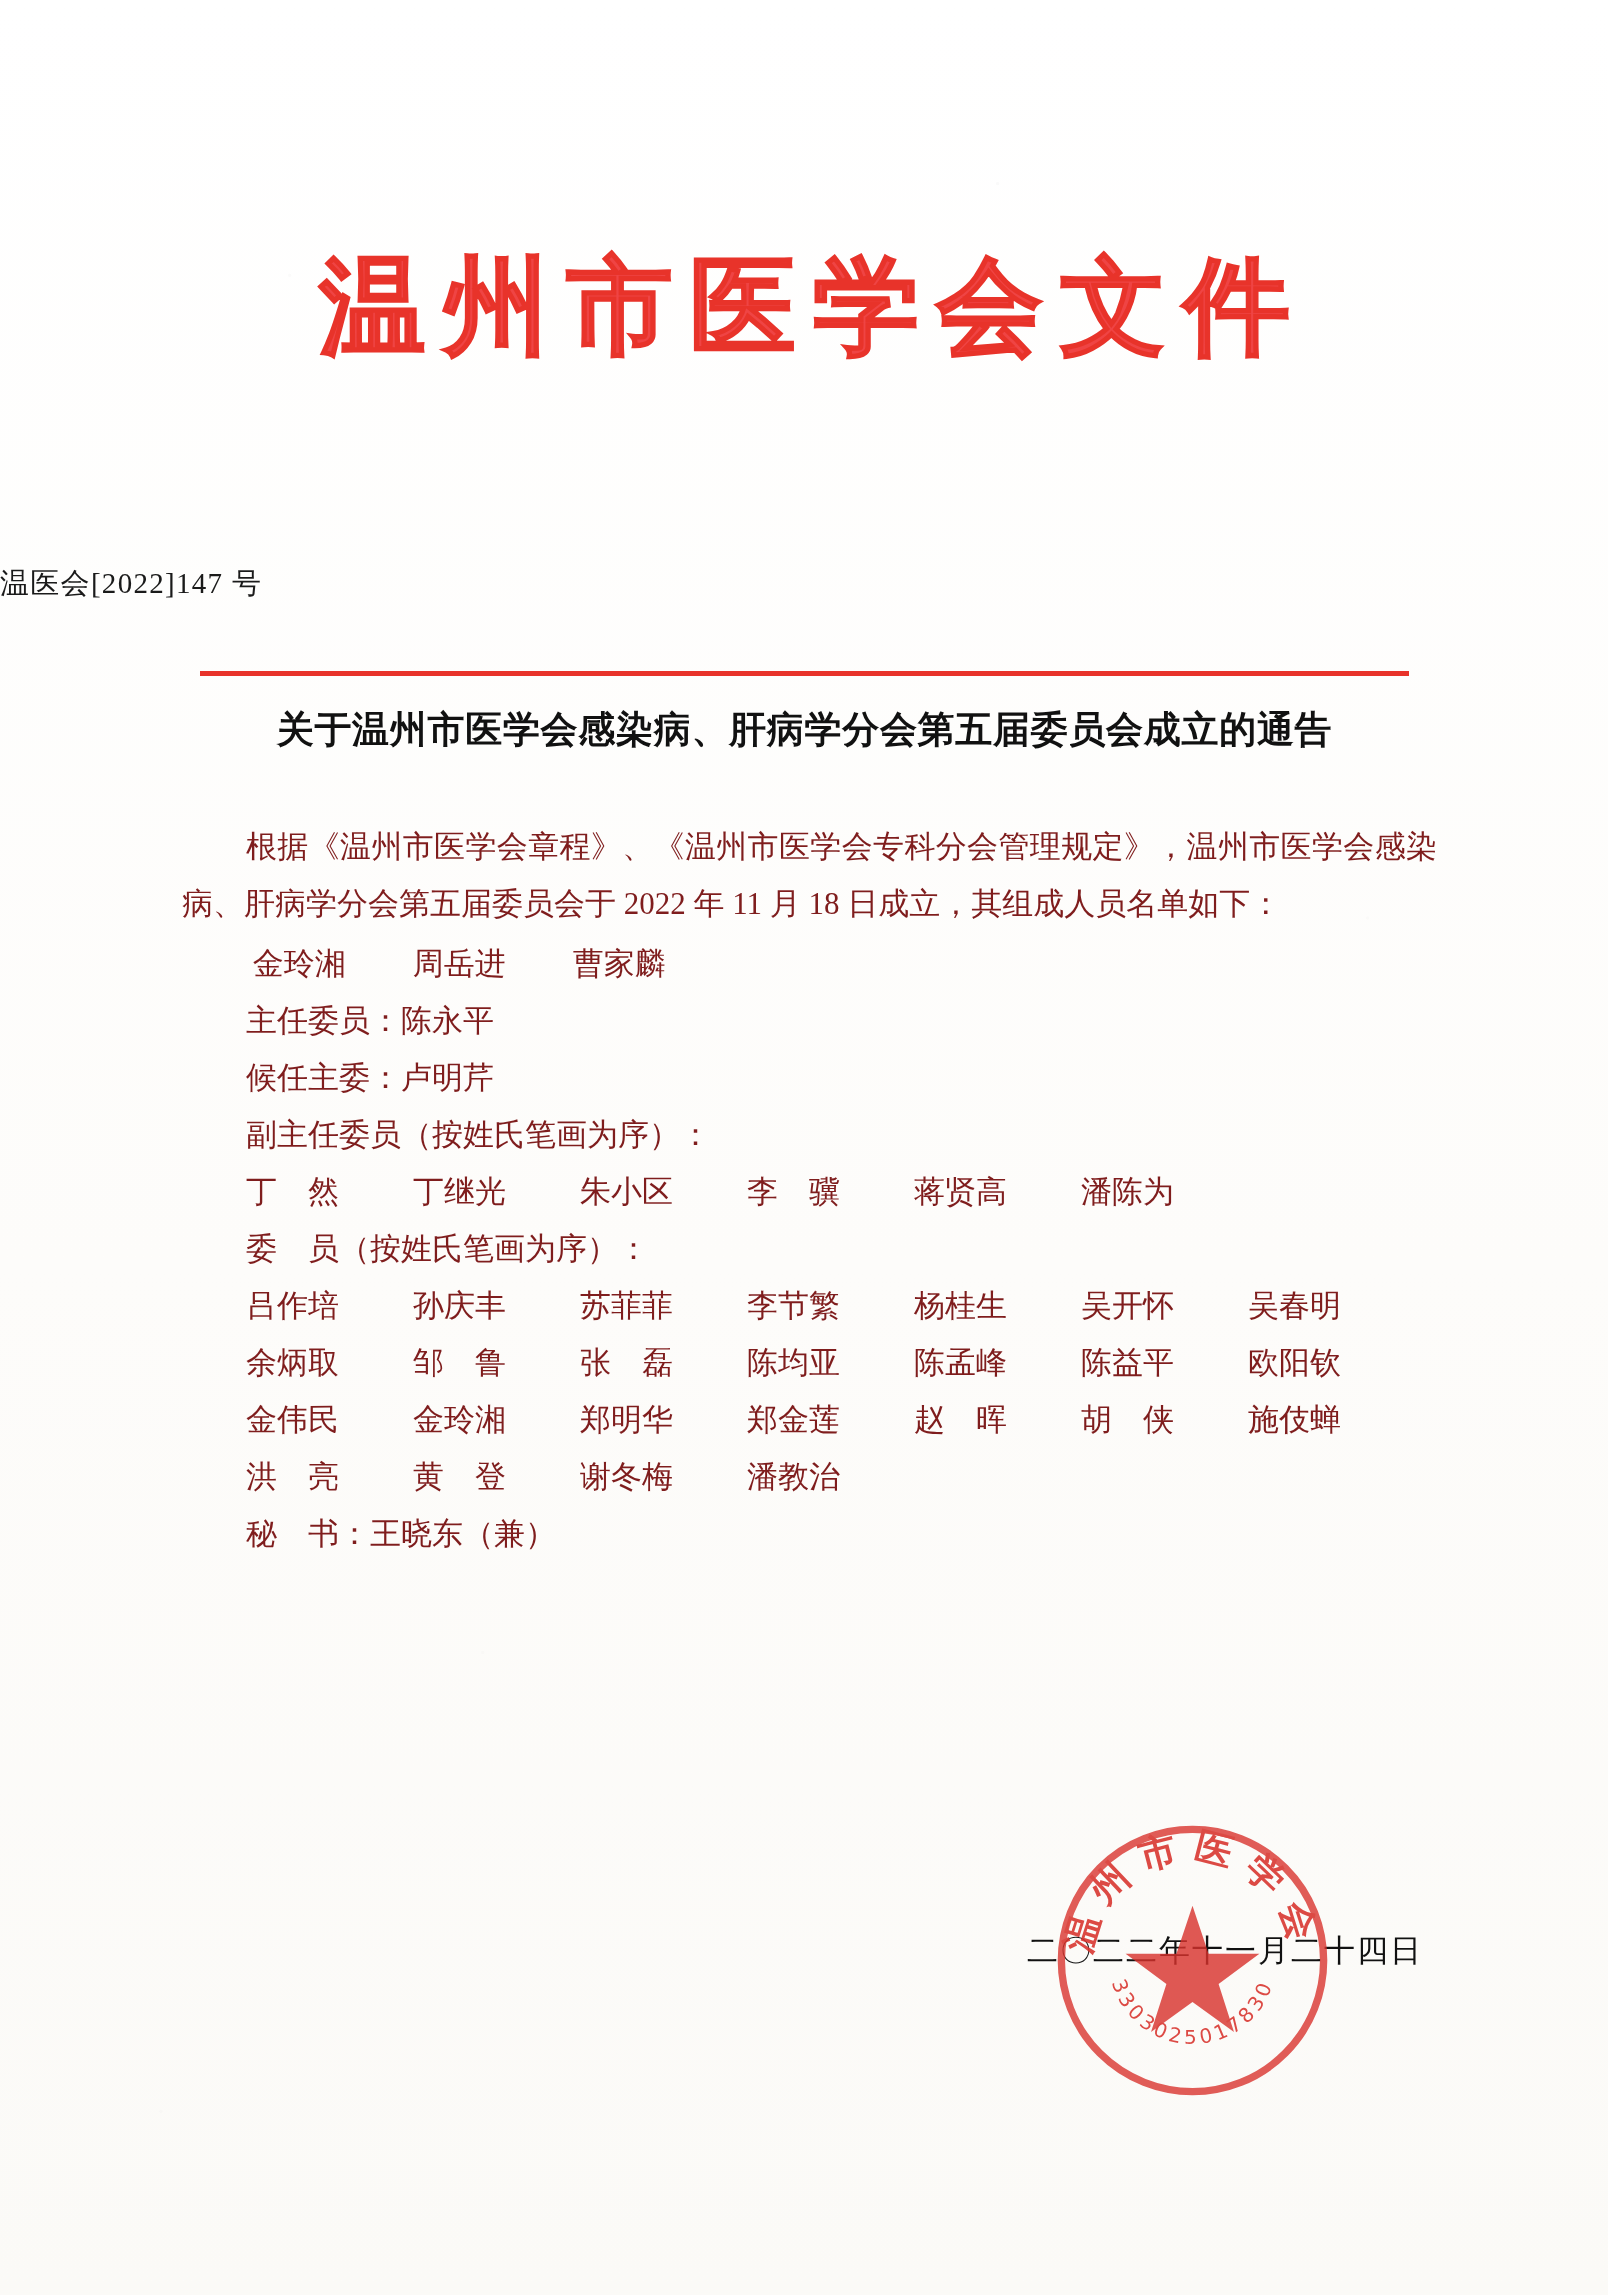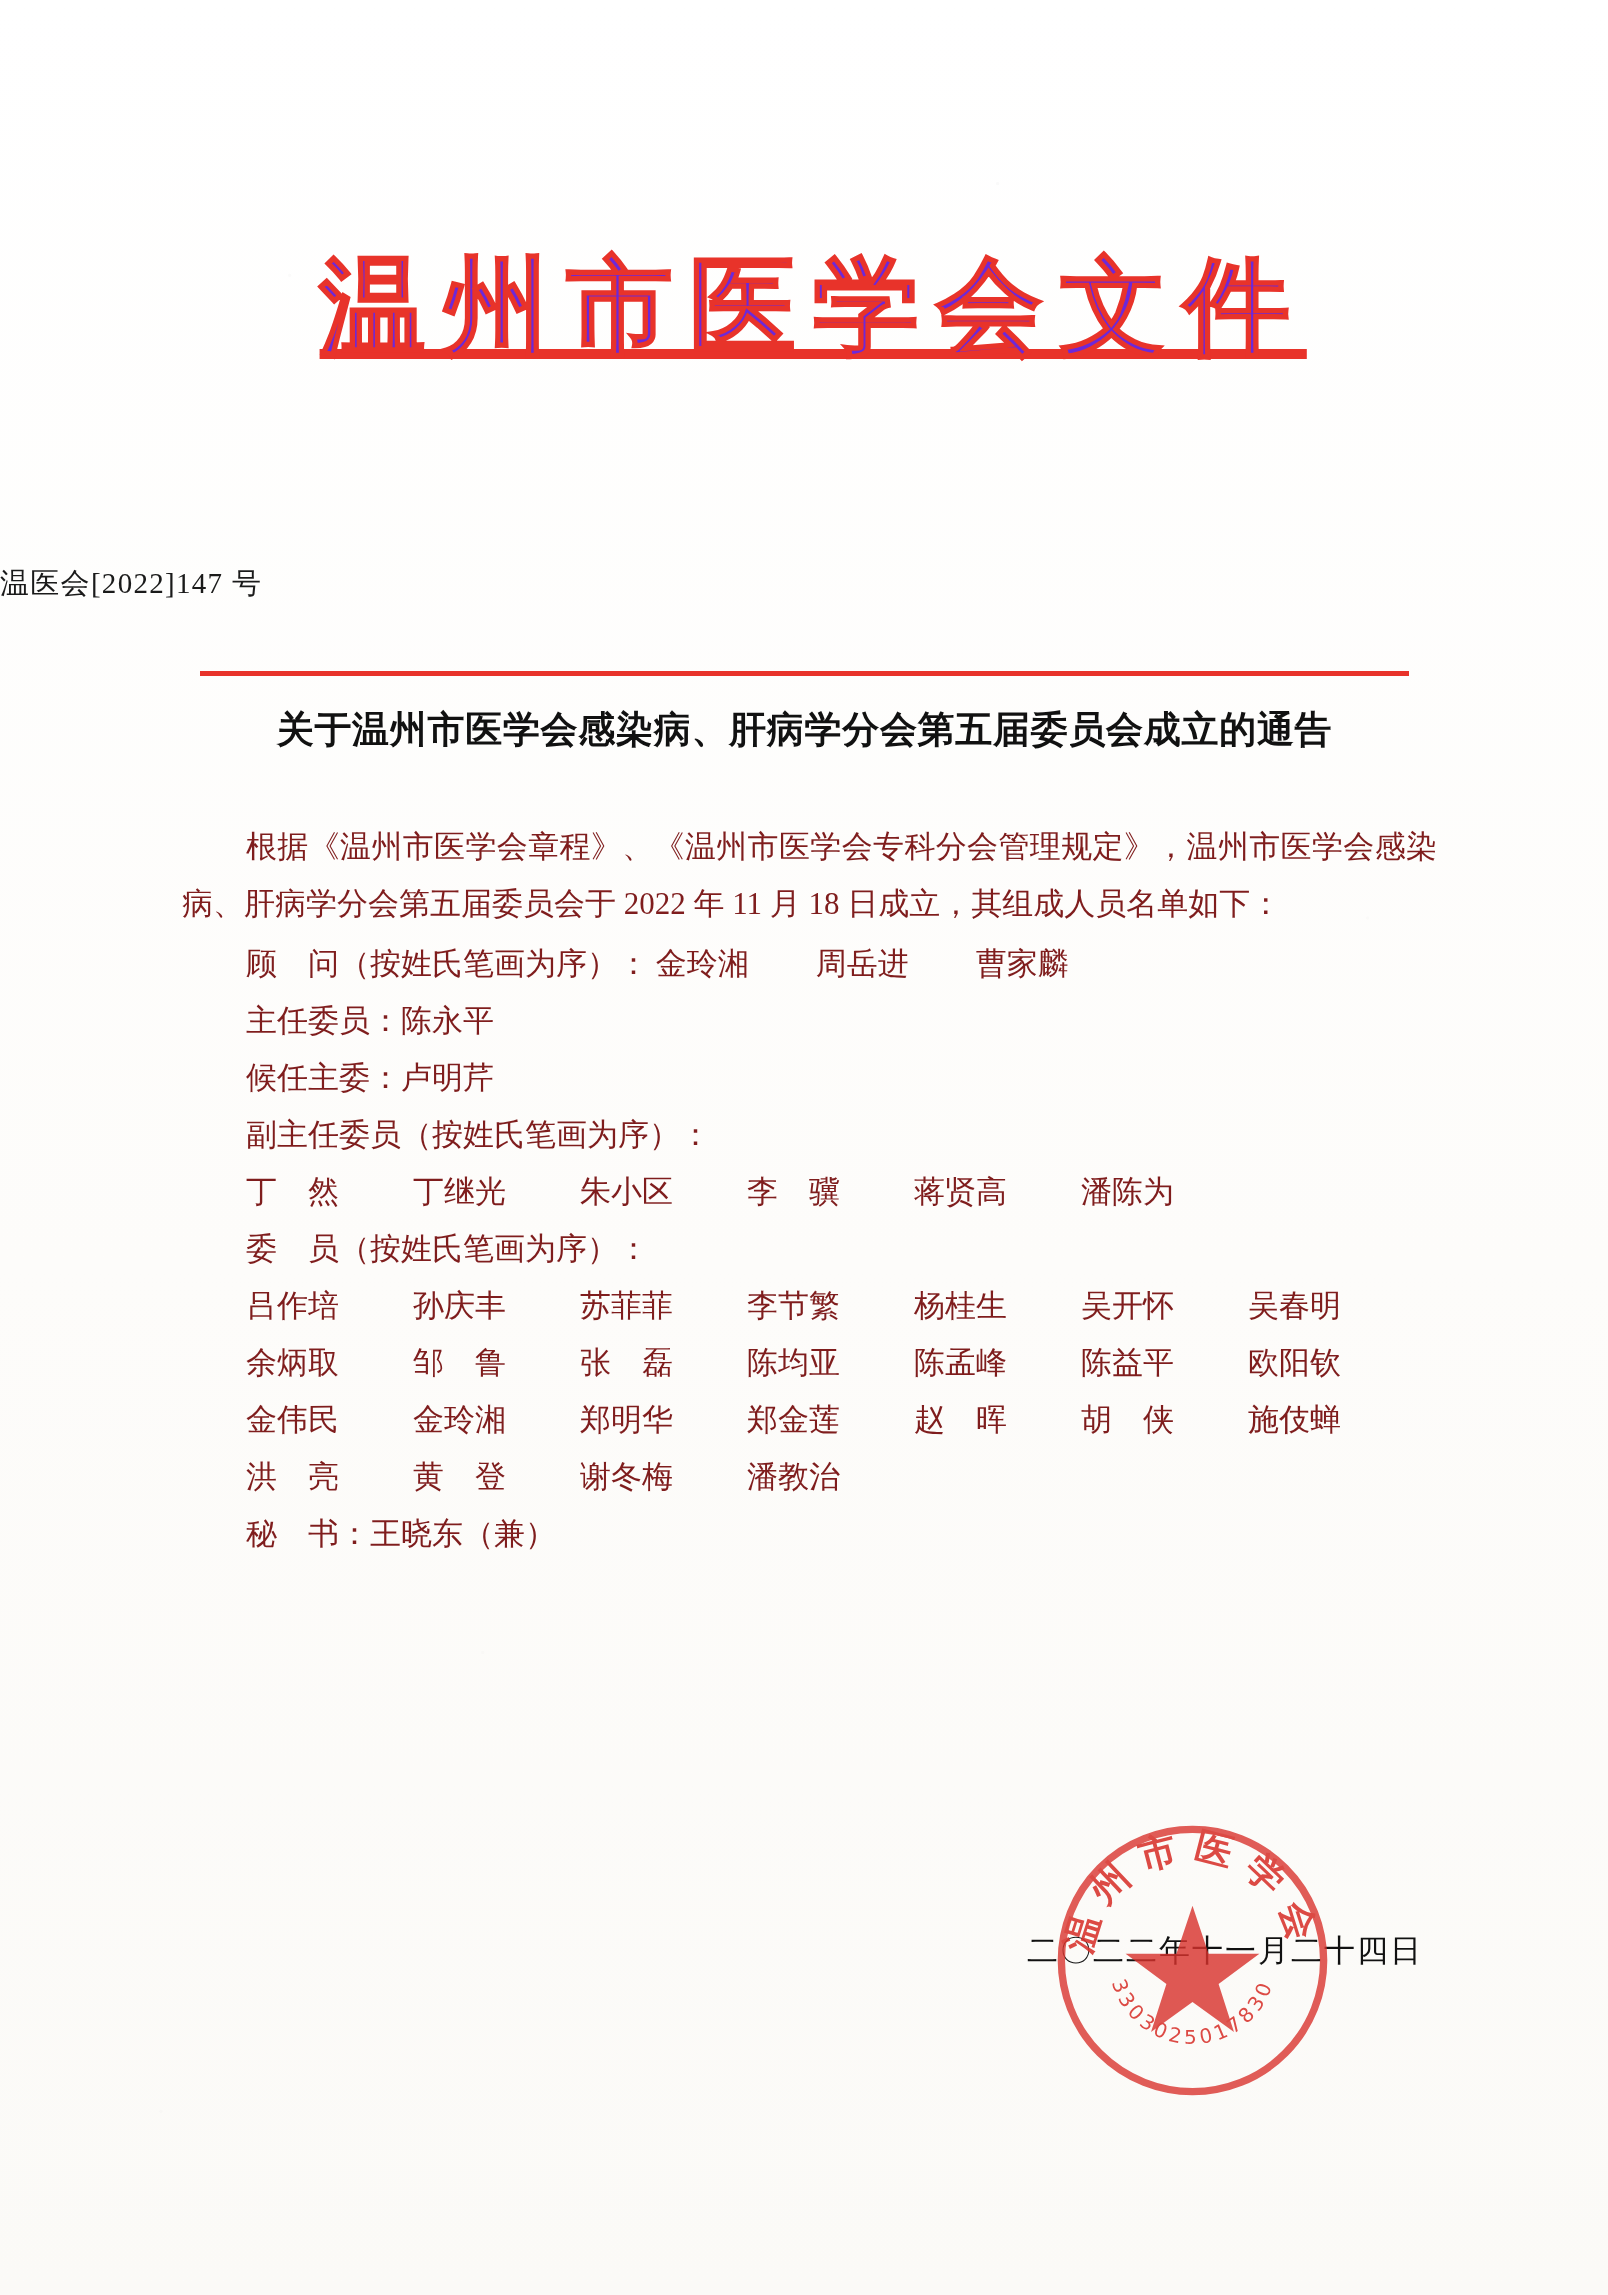--- a/index.html
+++ b/index.html
@@ -43,25 +43,24 @@
     left: 0;
     right: 0;
     top: 254px;
     text-align: center;
   }
   .masthead-title {
     font-family: "DejaVu Sans", "Liberation Sans", sans-serif;
     font-weight: bold;
     font-size: 106px;
     letter-spacing: 17.4px;
-    color: #6d28d9;
+    color: #ef4444;
     line-height: 1;
     white-space: nowrap;
     text-indent: 17.4px;
-    text-decoration: underline;
     -webkit-text-stroke: 2px #e8332a;
   }
 
   
   .doc-number {
     position: absolute;
     left: 0;
     right: 0;
     top: 564px;
     text-align: left;
@@ -180,21 +179,20 @@
 
     <div class="red-rule"></div>
 
     <div class="doc-title">关于温州市医学会感染病、肝病学分会第五届委员会成立的通告</div>
 
     <div class="body-block">
 
       <p class="para">根据《温州市医学会章程》、《温州市医学会专科分会管理规定》，温州市医学会感染病、肝病学分会第五届委员会于 2022 年 11 月 18 日成立，其组成人员名单如下：</p>
 
       <div class="names-row">
-        <span style="width:auto;">顾　问（按姓氏笔画为序）：</span>
         <span class="wide" style="margin-left:6.7px;">金玲湘</span>
         <span class="wide">周岳进</span>
         <span class="wide">曹家麟</span>
       </div>
 
       <p class="line">主任委员：陈永平</p>
       <p class="line">候任主委：卢明芹</p>
       <p class="line">副主任委员（按姓氏笔画为序）：</p>
 
       <div class="roster-row">

